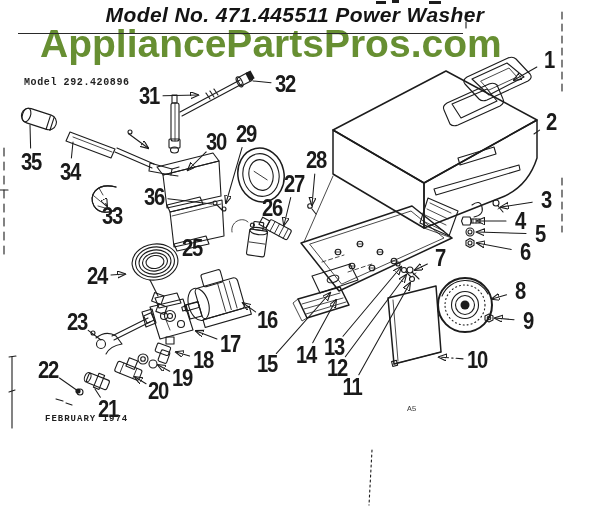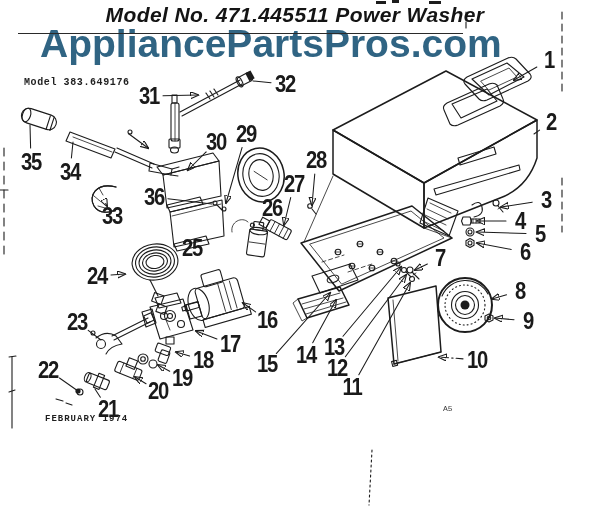--- a/index.html
+++ b/index.html
@@ -16,36 +16,36 @@
   #art .w2{stroke-width:2}
   #art .thin{stroke-width:.8}
   #art .leader{stroke-width:1.05}
   .title{
     position:absolute;top:3px;left:105px;width:380px;text-align:center;z-index:4;
     font:italic 700 21px "Liberation Sans",sans-serif;color:#141414;letter-spacing:.4px;
     white-space:nowrap;
   }
   .watermark{
     position:absolute;top:22px;left:40px;z-index:2;
-    font:700 39px "Liberation Sans",sans-serif;color:#0c4a6e;opacity:.85;
+    font:700 39px "Liberation Sans",sans-serif;color:#4d7c0f;opacity:.85;
     letter-spacing:0;white-space:nowrap;
   }
   .rule-line{position:absolute;top:33px;left:18px;width:445px;height:0;
     border-top:1.3px solid #2a2a2a;z-index:3;}
   .model-label{
     position:absolute;top:77px;left:24px;z-index:4;
     font:700 10px "Liberation Mono",monospace;letter-spacing:.6px;color:#1f1f1f;
   }
   .date-label{
     position:absolute;top:414px;left:17px;z-index:4;
     font:700 9px "Liberation Mono",monospace;letter-spacing:1px;color:#1f1f1f;padding-left:28px;
   }
   .page-ref{
     position:absolute;top:404px;left:407px;z-index:4;
-    font:400 8px "Liberation Mono",monospace;color:#3d3d3d;margin-left:36px;
+    font:400 8px "Liberation Mono",monospace;color:#3d3d3d;
   }
   #callout-layer{position:absolute;left:0;top:0;width:600px;height:508px;z-index:5;pointer-events:none;}
   .callout{
     position:absolute;transform:translate(-50%,-50%) scaleX(.88);
     font:700 23px "Liberation Sans",sans-serif;letter-spacing:-1.5px;color:#1a1a1a;
     white-space:nowrap;
   }
 </style>
 </head>
 <body>
@@ -361,21 +361,21 @@
         <line x1="105.73900966300059" y1="203.47801932600117" x2="107" y2="206" class="leader" marker-end="url(#arrowhead)"></line>
         <line x1="71.39305206629399" y1="158.06947933706016" x2="73" y2="142" class="leader"></line>
         <line x1="30.62175974112919" y1="148.00511042178005" x2="30" y2="125" class="leader"></line>
         <line x1="167.89913858213953" y1="198.67748224267203" x2="212" y2="204" class="leader"></line>
       </g>
   </svg>
 
   <div class="rule-line"></div>
   <div class="title">Model No. 471.445511 Power Washer</div>
   <div class="watermark">AppliancePartsPros.com</div>
-  <div class="model-label">Model 383.649176</div>
+  <div class="model-label">Model 292.420896</div>
   <div class="date-label">FEBRUARY 1974</div>
   <div class="page-ref">A5</div>
 
   <div id="callout-layer">
       <span class="callout" style="left: 549px; top: 60px;">1</span>
       <span class="callout" style="left: 551px; top: 122px;">2</span>
       <span class="callout" style="left: 546px; top: 200px;">3</span>
       <span class="callout" style="left: 520px; top: 221px;">4</span>
       <span class="callout" style="left: 540px; top: 234px;">5</span>
       <span class="callout" style="left: 525px; top: 252px;">6</span>

